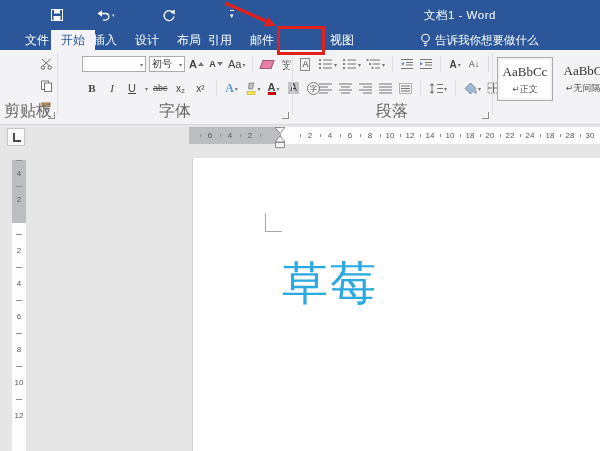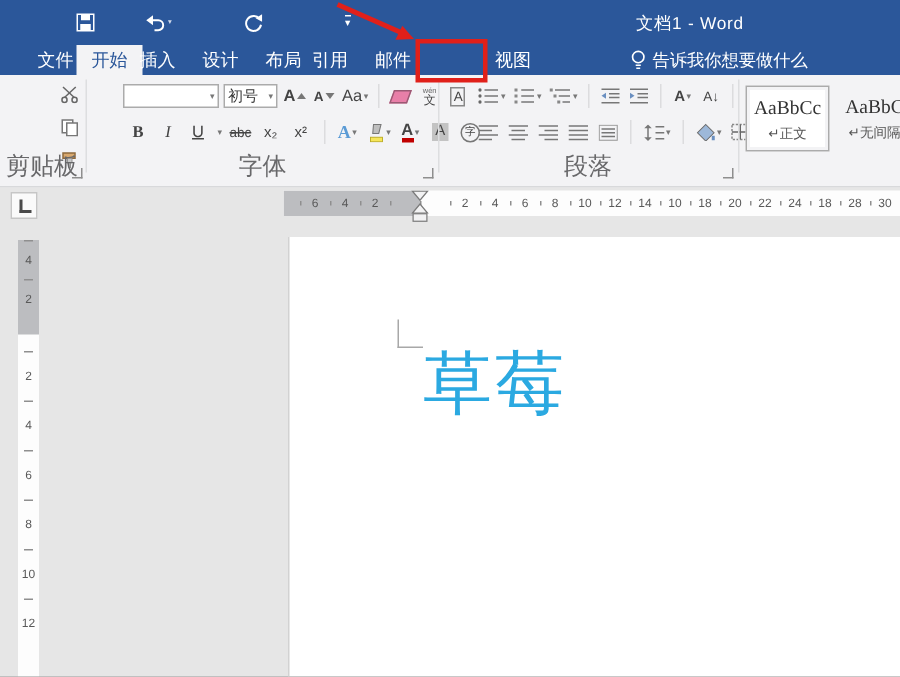--- a/index.html
+++ b/index.html
@@ -62,21 +62,21 @@
   
   .main{position:absolute;left:0;top:158px;width:600px;bottom:0;background:#e6e6e6;}
   .vruler{position:absolute;left:12px;top:2px;bottom:0;width:14px;background:#fdfdfd;overflow:hidden;}
   .vmargin{height:63px;background:#bcbdc0;display:flex;flex-direction:column;}
   .vbody{display:flex;flex-direction:column;padding-top:11px;}
   .vc{flex:0 0 26px;text-align:center;font-size:8px;color:#595959;position:relative;display:flex;align-items:center;justify-content:center;}
   .vbody .vc{flex:0 0 33px;}
   .vc::before{content:"";position:absolute;left:4px;top:0;width:6px;height:1px;background:#8f8f8f;}
   .page{position:absolute;left:192px;top:0;right:0;bottom:0;background:#fff;border-left:1px solid #d2d2d2;}
   .cornermark{position:absolute;left:72px;top:55px;width:16px;height:18px;border-left:1px solid #a8a8a8;border-bottom:1px solid #a8a8a8;}
-  .doctext{position:absolute;left:89px;top:76px;font-family:Liberation Mono, monospace;
+  .doctext{position:absolute;left:89px;top:100px;font-family:Liberation Sans, sans-serif;
            font-size:46px;line-height:50px;color:#2ba9e1;letter-spacing:2px;white-space:nowrap;}
   
   .tri-up{width:0;height:0;border-left:3px solid transparent;border-right:3px solid transparent;border-bottom:4px solid #777;margin-left:1px;}
   .tri-dn{width:0;height:0;border-left:3px solid transparent;border-right:3px solid transparent;border-top:4px solid #777;margin-left:1px;}
   .bA{font-weight:bold;font-size:11px;}
   .boxA{border:1px solid #888;padding:0 1px;font-size:9px;line-height:11px;}
   .shadeA{background:#c3c3c3;padding:0 2px;font-size:10px;line-height:12px;}
   .encl{display:inline-block;width:11px;height:11px;border:1px solid #777;border-radius:50%;font-size:7px;line-height:11px;text-align:center;}
   .fcolor{border-bottom:3px solid #c00000;line-height:10px;font-size:11px;font-weight:bold;}
   .effA{color:#5b9bd5;font-weight:bold;font-size:12px;font-family:"Liberation Serif",serif;}

